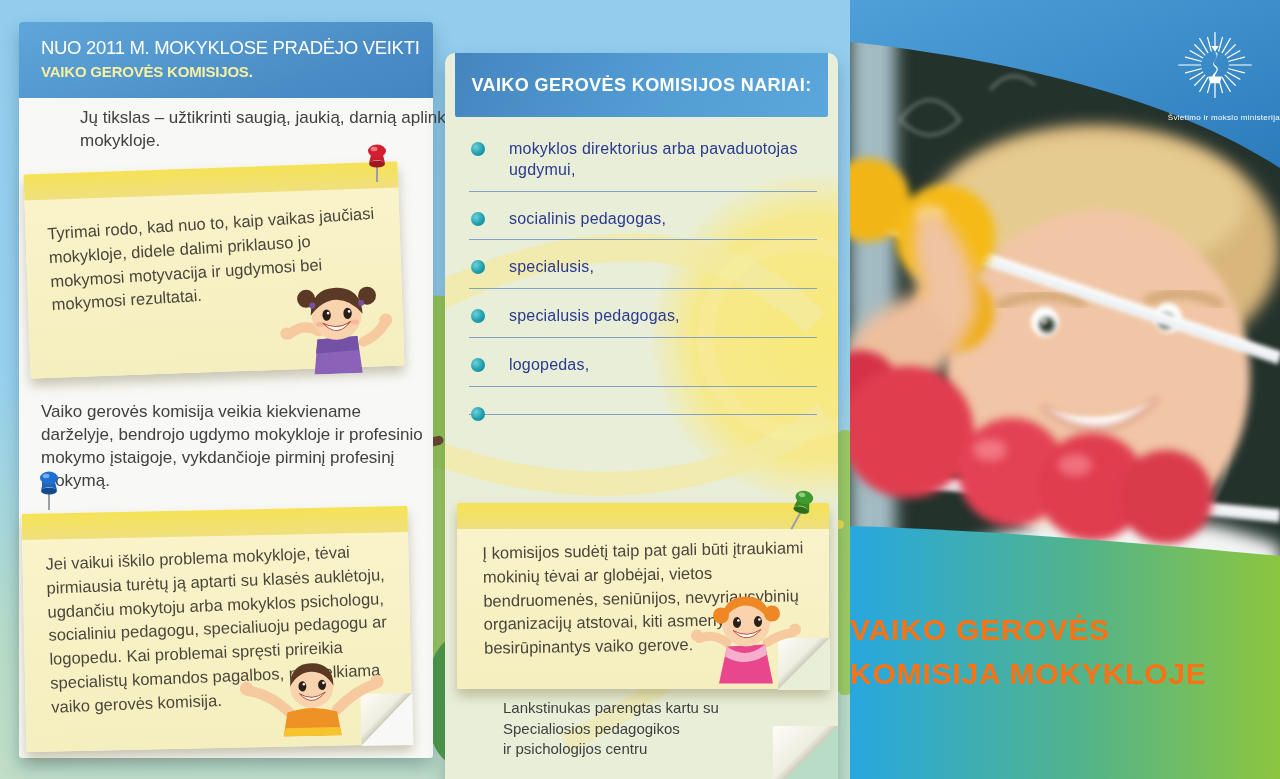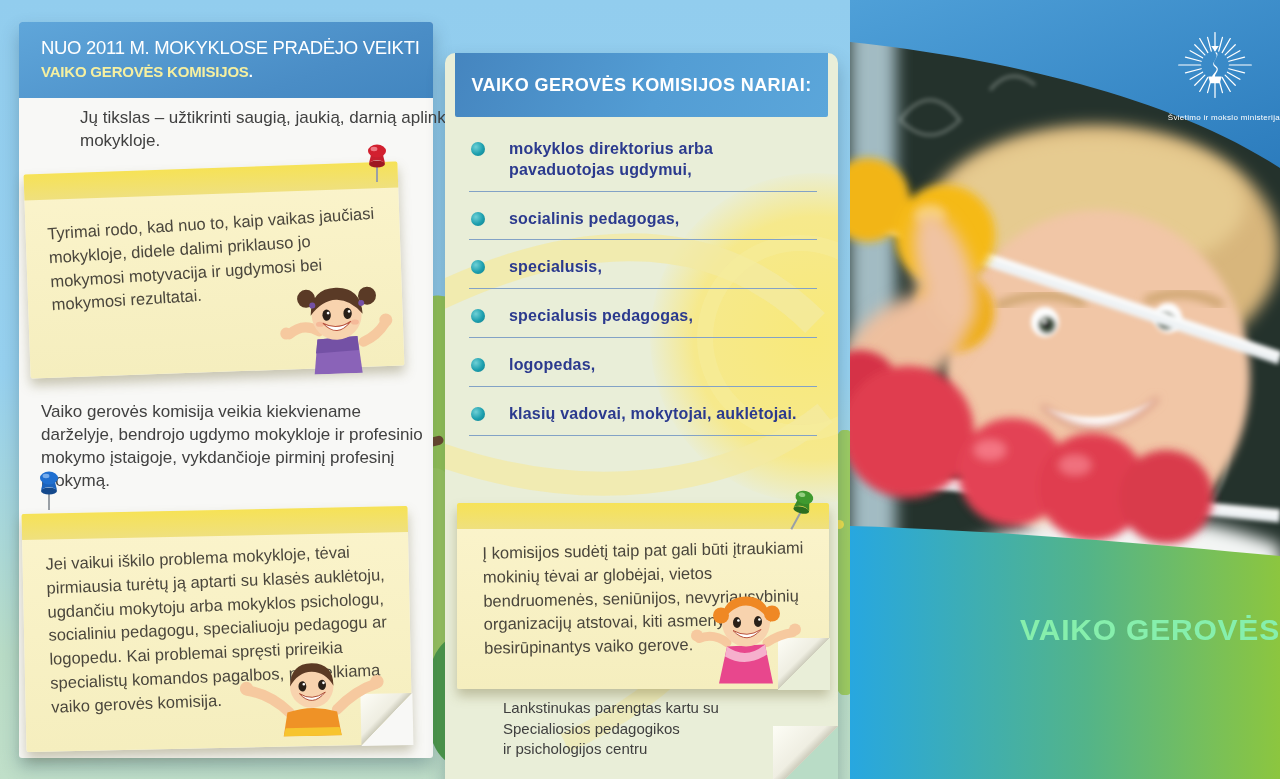--- a/index.html
+++ b/index.html
@@ -64,35 +64,35 @@
   
   .mp-header{position:absolute;left:10px;top:0;width:373px;height:64px;
     background:linear-gradient(115deg,#4585bf 0%,#539dd4 55%,#5ba6da 100%);
     color:#fff;font-weight:bold;font-size:18px;letter-spacing:.4px;
     text-align:center;line-height:64px;white-space:nowrap;border-radius:0 0 2px 2px;}
   .sun{position:absolute;left:205px;top:120px;width:330px;height:330px;border-radius:50%;
     background:radial-gradient(circle at 50% 50%,#f8e97a 0%,#f6e98c 52%,rgba(246,233,140,0) 72%);}
   .sun-rays{position:absolute;left:0;top:0;pointer-events:none;}
   .member-list{position:absolute;left:24px;top:86px;width:348px;z-index:2;}
   .member{position:relative;padding:0 0 10px 40px;margin-bottom:17px;
-    border-bottom:1.5px solid #83a2c6;font-size:16px;font-weight:bold;
+    border-bottom:1.5px solid #83a2c6;font-size:16px;font-weight:normal;
     color:#2b3a8e;line-height:1.3;letter-spacing:.2px;}
   .bullet{position:absolute;left:2px;top:3px;width:14px;height:14px;border-radius:50%;
     background:radial-gradient(circle at 35% 35%,#6fd0d6 0%,#1d9fae 55%,#0f7c8c 100%);}
   .credit{position:absolute;left:58px;top:645px;font-size:15px;line-height:1.38;color:#3e3e3e;z-index:3;}
 
   
   .photo,.band-top,.band-bottom{position:absolute;left:0;}
   .photo{top:0;}
   .band-top{top:0;z-index:2;}
   .band-bottom{bottom:0;z-index:2;}
   .logo{position:absolute;left:270px;top:22px;width:160px;z-index:3;text-align:right;}
   .logo-caption{font-size:8px;color:#ffffff;letter-spacing:.3px;margin-top:1px;}
-  .rp-title{position:absolute;left:0;right:0;top:608px;z-index:3;text-align:right;
-    color:#86efac;font-size:30px;font-weight:bold;letter-spacing:.8px;line-height:1.45;}
+  .rp-title{position:absolute;left:0;right:0;top:608px;z-index:3;text-align:left;
+    color:#f97316;font-size:30px;font-weight:bold;letter-spacing:.8px;line-height:1.45;}
 </style>
 </head>
 <body>
 
 <div class="stage">
   <div class="bg"></div>
   <div class="blob f1"></div>
   <div class="blob f2"></div>
   <div class="blob f3"></div>
   <div class="blob f4"></div>
@@ -180,21 +180,21 @@
       <path d="M330,460 C300,560 230,640 120,690" stroke="#f0e7a8" stroke-width="20" fill="none" opacity=".6"></path>
       <circle cx="355" cy="285" r="95" stroke="#f6ec9c" stroke-width="16" fill="none" opacity=".55"></circle>
     </svg>
     <div class="mp-header">VAIKO GEROVĖS KOMISIJOS NARIAI:</div>
     <div class="member-list">
       <div class="member"><span class="bullet"></span><span>mokyklos direktorius arba pavaduotojas ugdymui,</span></div>
       <div class="member"><span class="bullet"></span><span>socialinis pedagogas,</span></div>
       <div class="member"><span class="bullet"></span><span>specialusis,</span></div>
       <div class="member"><span class="bullet"></span><span>specialusis pedagogas,</span></div>
       <div class="member"><span class="bullet"></span><span>logopedas,</span></div>
-      <div class="member"><span class="bullet"></span><span>klasių vadovai, mokytojai, auklėtojai.</span></div>
+      <div class="member"><span class="bullet"></span></div>
     </div>
 
     <div class="note mid-note">
       <div class="note-text">Į komisijos sudėtį taip pat gali būti įtraukiami mokinių tėvai ar globėjai, vietos bendruomenės, seniūnijos, nevyriausybinių organizacijų atstovai, kiti asmenys, besirūpinantys vaiko gerove.</div>
       <div class="curl" style="background:linear-gradient(to bottom right,transparent 49%,#e9eed8 50%);"></div>
     </div>
     <svg class="pin" style="left:342px;top:434px;transform:rotate(14deg);" width="28" height="48" viewBox="0 0 28 46">
       <line x1="14" y1="24" x2="9" y2="43" stroke="#9aa0a6" stroke-width="2"></line>
       <ellipse cx="14" cy="22" rx="8" ry="3.4" fill="#2c6e1f"></ellipse>
       <path d="M6,21 Q14,15 22,21 L20,13 Q14,10 8,13 Z" fill="#388a28"></path>
@@ -347,15 +347,16 @@
           <stop offset="0" stop-color="#27a7e0"></stop>
             <stop offset=".55" stop-color="#53b489"></stop>
             <stop offset="1" stop-color="#8cc63f"></stop>
         </linearGradient>
       </defs>
       <path d="M0,22 C140,26 300,40 430,52 L430,275 L0,275 Z" fill="url(#gBot)"></path>
     </svg>
 
     <div class="rp-title">
       <div>VAIKO GEROVĖS</div>
+      <div>KOMISIJA MOKYKLOJE</div>
     </div>
   </div>
 </div>
 
 </body></html>

